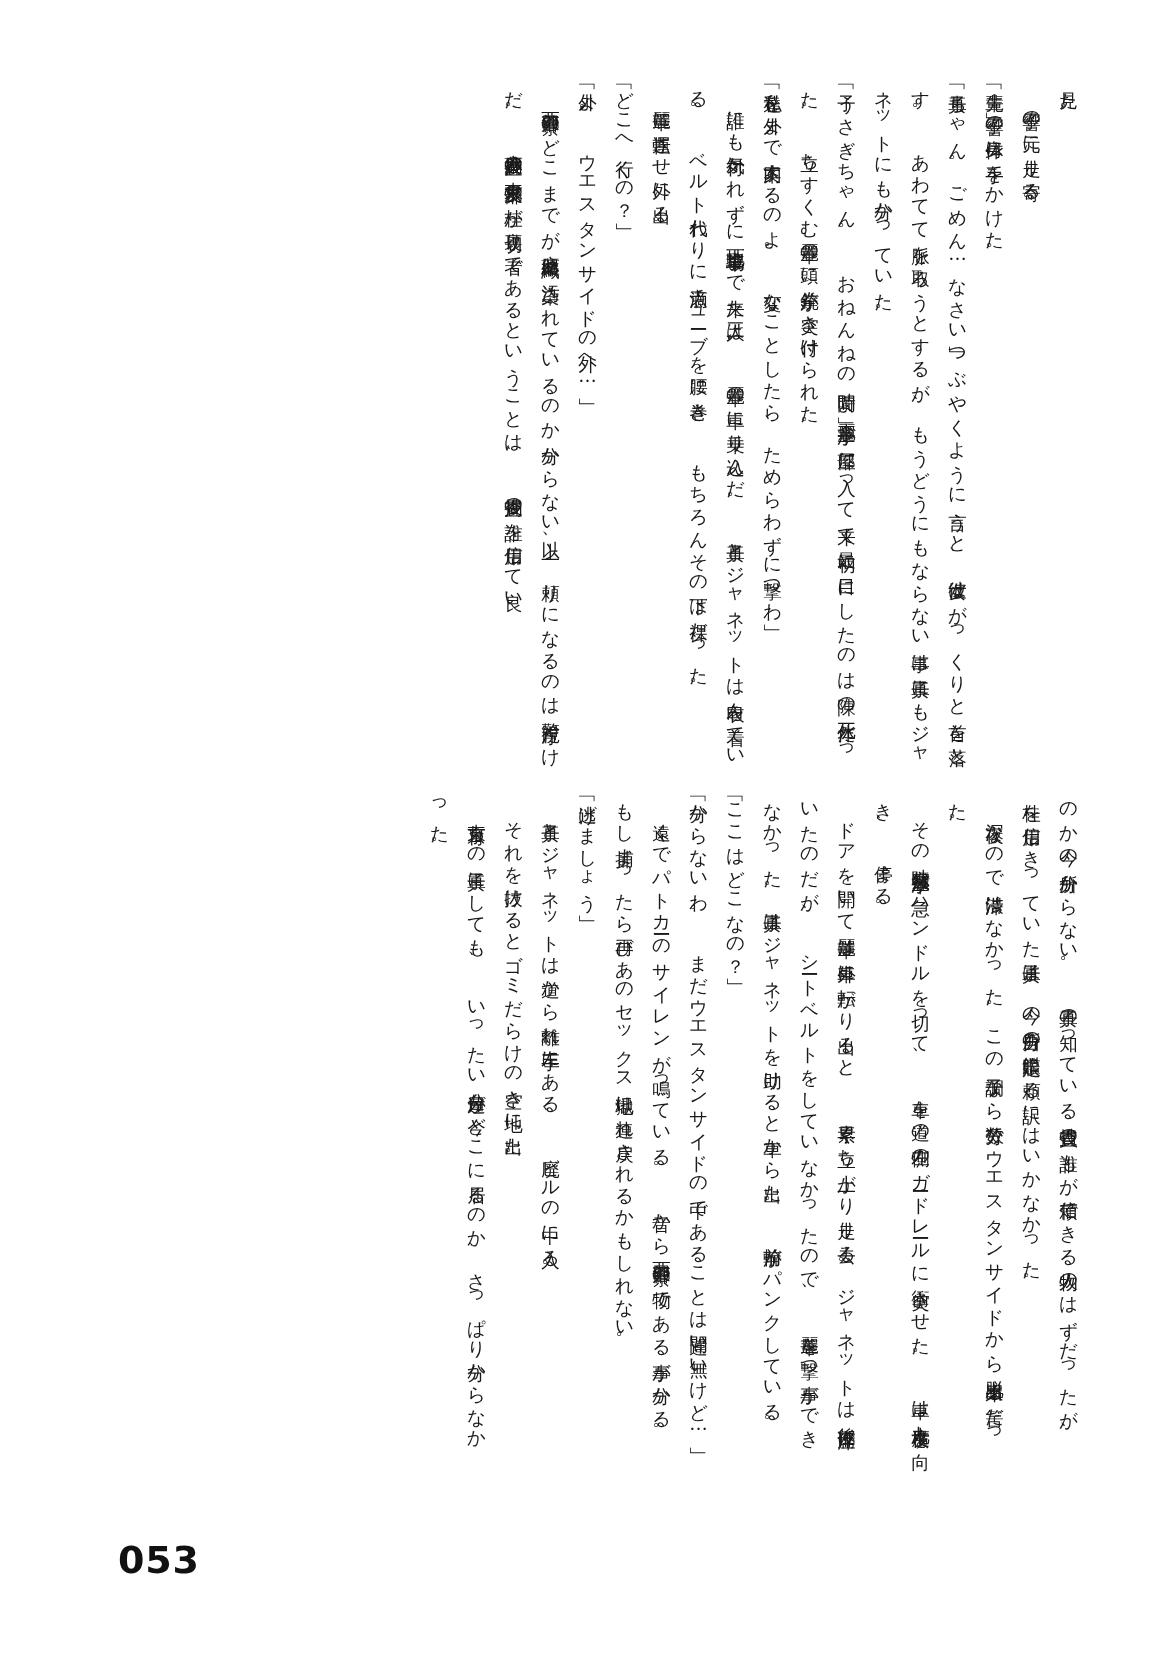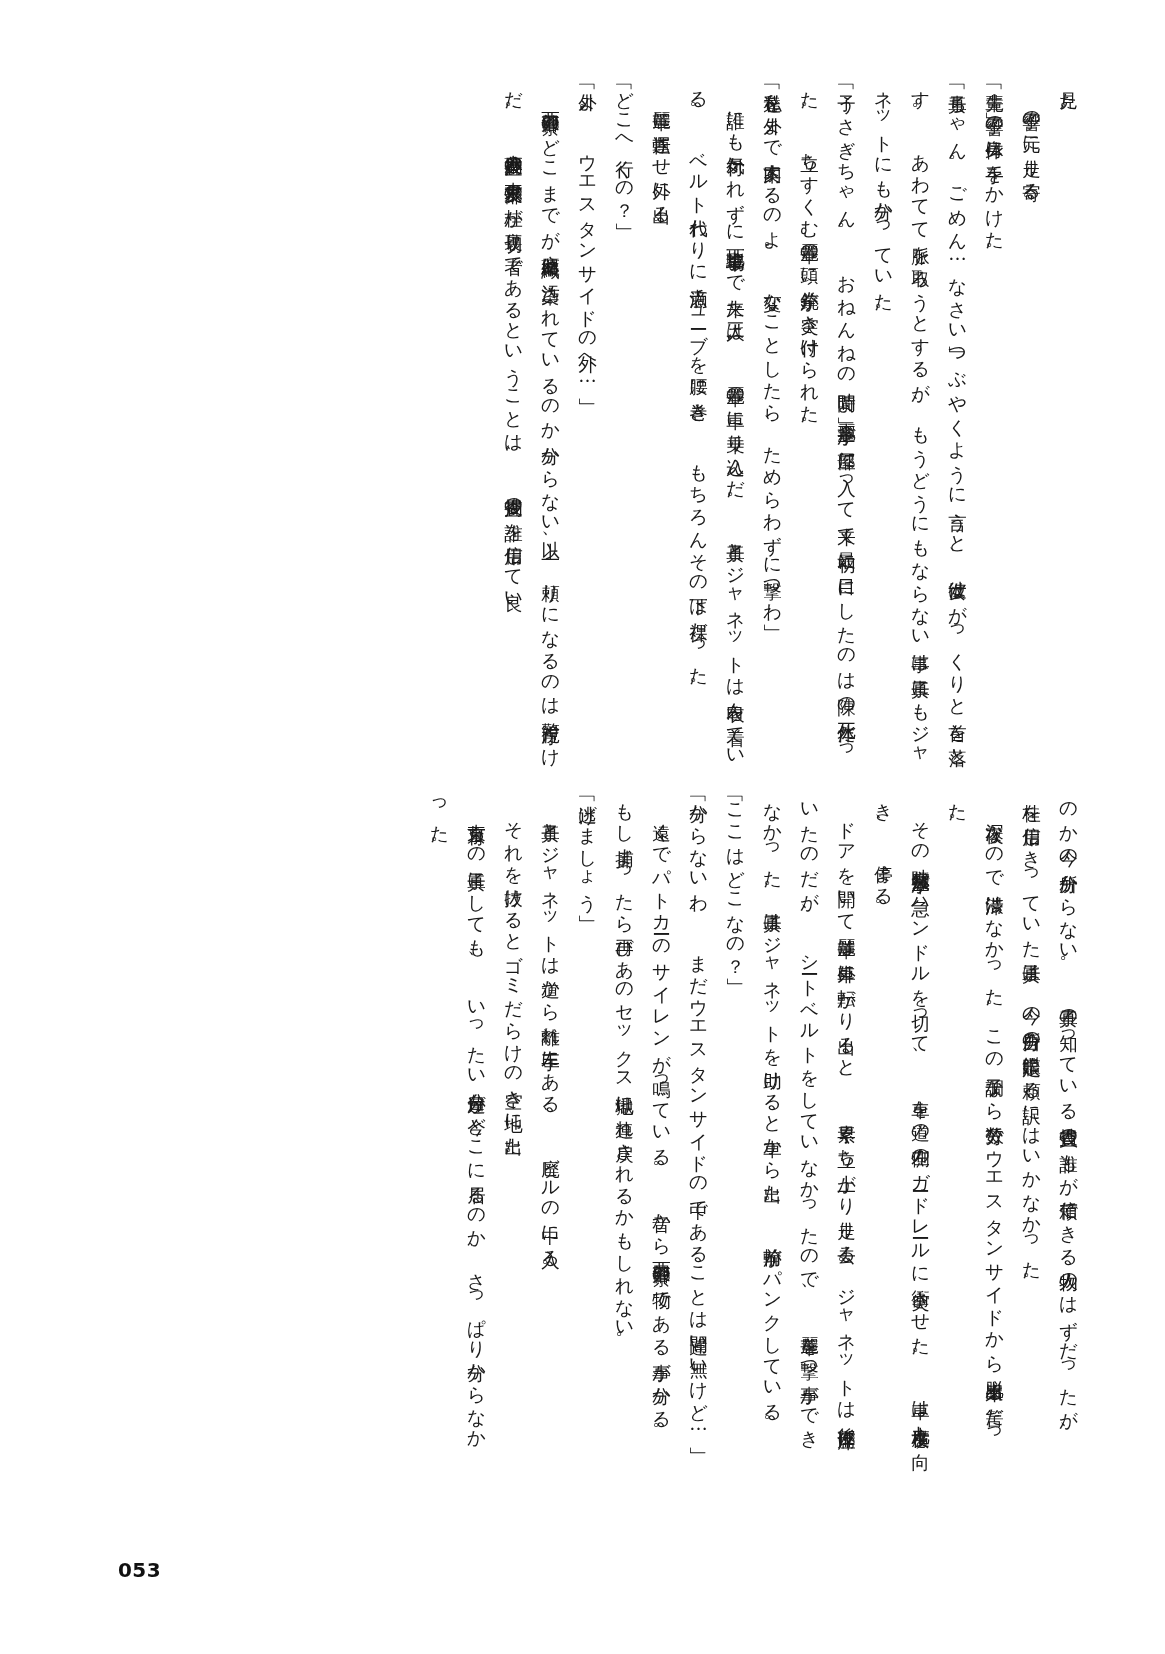--- a/index.html
+++ b/index.html
@@ -53,21 +53,21 @@
   .para.noindent {
     text-indent: 0;
   }
 
   .page-number {
     position: absolute;
     left: 118px;
     bottom: 72px;
     font-family: "DejaVu Sans", "Liberation Sans", sans-serif;
     font-weight: bold;
-    font-size: 20px;
+    font-size: 38px;
     letter-spacing: 0.02em;
     color: #111111;
   }
 </style>
 </head>
 <body>
 
 <div class="page">
 
   <div class="text-block" id="column-group-upper">

